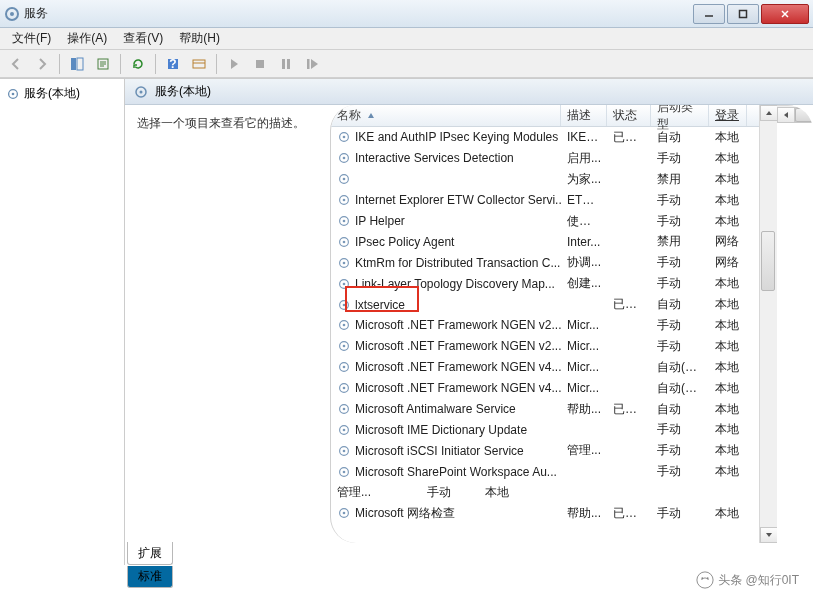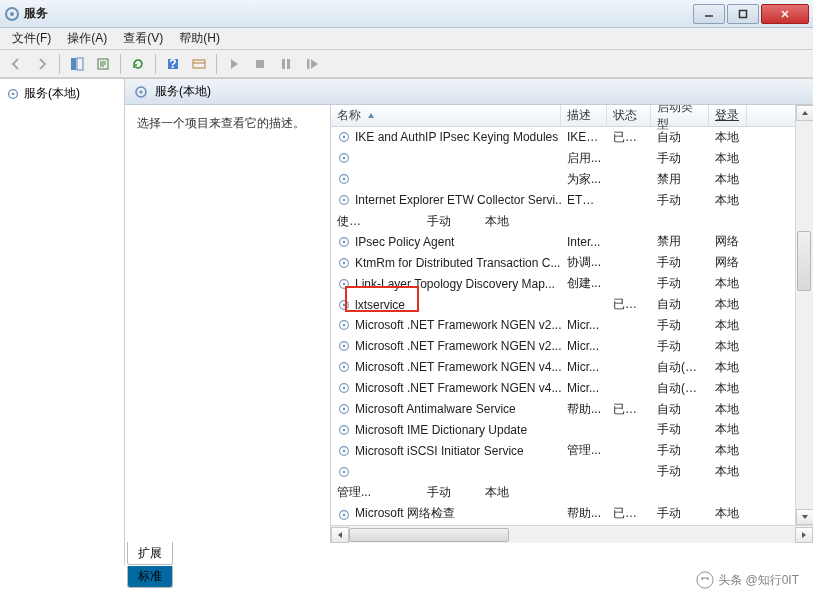--- a/index.html
+++ b/index.html
@@ -1,19 +1,19 @@
 <!DOCTYPE html>
 <html><head>
   <meta charset="utf-8">
   <style>
     * { margin: 0; padding: 0; box-sizing: border-box; font-family: "Microsoft YaHei", "Segoe UI", Tahoma, sans-serif; font-size: 12px; }
     body { background: #fff; width: 813px; height: 595px; overflow: hidden; position: relative; }
     
     
-    .titlebar { height: 28px; background: linear-gradient(#f0f5fa, #d9e5f0); display: flex; align-items: center; padding: 0 4px; border-bottom: 1px solid #b0c0d0; font-weight: bold; }
+    .titlebar { height: 28px; background: linear-gradient(#f0f5fa, #d9e5f0); display: flex; align-items: center; padding: 0 4px; border-bottom: 1px solid #b0c0d0; }
     .titlebar-icon { width: 16px; height: 16px; margin-right: 4px; display: inline-flex; }
     .titlebar-text { flex: 1; color: #222; }
     .win-controls { display: flex; gap: 0; }
     .win-btn { width: 32px; height: 20px; display: flex; align-items: center; justify-content: center; border: 1px solid #8aa0b8; background: linear-gradient(#e8eef5,#d0dce8); border-radius: 2px; margin-left: 2px; }
     .win-btn.close { background: linear-gradient(#e27070,#c83030); border-color: #a02020; color: #fff; width: 48px; }
     .win-btn svg { width: 10px; height: 10px; }
     
     
     .menubar { height: 22px; background: #f0f0f0; display: flex; align-items: center; padding: 0 4px; border-bottom: 1px solid #d0d0d0; }
     .menu-item { padding: 2px 8px; color: #222; cursor: default; }
@@ -31,34 +31,34 @@
     .tree-item { display: flex; align-items: center; padding: 2px 6px; gap: 4px; }
     .tree-item.selected { background: #fff; }
     .gear-icon { width: 14px; height: 14px; flex-shrink: 0; }
     
     .contentpane { flex: 1; display: flex; flex-direction: column; }
     .content-header { height: 26px; background: linear-gradient(#eff4f8,#d9e3ee); display: flex; align-items: center; padding: 0 8px; border-bottom: 1px solid #c0ccd8; gap: 6px; }
     .content-header .gear-icon { width: 16px; height: 16px; }
     
     .content-split { flex: 1; display: flex; overflow: hidden; }
     .detail-pane { width: 205px; padding: 10px 12px; color: #333; }
-    .list-pane { flex: 1; display: flex; flex-direction: column; border-left: 1px solid #d0d0d0; overflow: hidden; position: relative; }
+    .list-pane { flex: 1; display: flex; flex-direction: row; border-left: 1px solid #d0d0d0; overflow: hidden; position: relative; border-radius: 26px; }
     
     
     .list-header { display: flex; height: 22px; background: linear-gradient(#fff,#eaf0f6); border-bottom: 1px solid #d0d8e0; flex-shrink: 0; }
     .col-h { border-right: 1px solid #d8e0e8; padding: 3px 6px; color: #333; display: flex; align-items: center; position: relative; }
     .col-h.sorted { color: #444; }
     .sort-arrow { width: 8px; height: 8px; margin-left: 6px; }
     .col-name { width: 230px; }.col-desc { width: 46px; }.col-state { width: 44px; }.col-start { width: 58px; }.col-logon { width: 38px; text-decoration: underline; }
     
     
     .list-body { flex: 1; overflow: hidden; position: relative; }
     .row { display: flex; height: 20.9px; align-items: center; }
     .cell { padding: 0 6px; white-space: nowrap; overflow: hidden; text-overflow: ellipsis; color: #222; }
-    .cell.name { width: 230px; display: flex; align-items: flex-end; gap: 4px; }
+    .cell.name { width: 230px; display: flex; align-items: center; gap: 4px; }
     .cell.desc { width: 46px; }.cell.state { width: 44px; }.cell.start { width: 58px; }.cell.logon { width: 38px; }
     
     .highlight-box { position: absolute; border: 2px solid #e03020; pointer-events: none; z-index: 5; }
     
     
     .h-scroll { height: 18px; background: #f0f0f0; border-top: 1px solid #d8d8d8; display: flex; align-items: center; }
     .scroll-btn { width: 18px; height: 16px; background: linear-gradient(#fdfdfd,#e8e8e8); border: 1px solid #c8c8c8; display: flex; align-items: center; justify-content: center; }
     .scroll-track { flex: 1; position: relative; height: 16px; }
     .scroll-thumb { position: absolute; height: 14px; top: 1px; background: linear-gradient(#f0f0f0,#d8d8d8); border: 1px solid #b8b8b8; border-radius: 2px; }
     
@@ -235,20 +235,21 @@
                   <div class="cell state">已启动</div>
                   <div class="cell start">自动</div>
                   <div class="cell logon">本地</div>
                 </div>
                 <div class="row">
                   <div class="cell name">
                     <span class="gear-icon"><svg viewBox="0 0 16 16" width="14" height="14">
                         <circle cx="8" cy="8" r="5" fill="none" stroke="#7a98b8" stroke-width="1.3"></circle>
                         <circle cx="8" cy="8" r="1.5" fill="#7a98b8"></circle>
                       </svg></span>
+                    <span>Interactive Services Detection</span>
                   </div>
                   <div class="cell desc">启用...</div>
                   <div class="cell state"></div>
                   <div class="cell start">手动</div>
                   <div class="cell logon">本地</div>
                 </div>
                 <div class="row">
                   <div class="cell name">
                     <span class="gear-icon"><svg viewBox="0 0 16 16" width="14" height="14">
                         <circle cx="8" cy="8" r="5" fill="none" stroke="#7a98b8" stroke-width="1.3"></circle>
@@ -267,20 +268,27 @@
                         <circle cx="8" cy="8" r="1.5" fill="#7a98b8"></circle>
                       </svg></span>
                     <span>Internet Explorer ETW Collector Servi...</span>
                   </div>
                   <div class="cell desc">ETW...</div>
                   <div class="cell state"></div>
                   <div class="cell start">手动</div>
                   <div class="cell logon">本地</div>
                 </div>
                 <div class="row">
+                  <div class="cell name">
+                    <span class="gear-icon"><svg viewBox="0 0 16 16" width="14" height="14">
+                        <circle cx="8" cy="8" r="5" fill="none" stroke="#7a98b8" stroke-width="1.3"></circle>
+                        <circle cx="8" cy="8" r="1.5" fill="#7a98b8"></circle>
+                      </svg></span>
+                    <span>IP Helper</span>
+                  </div>
                   <div class="cell desc">使用 ...</div>
                   <div class="cell state"></div>
                   <div class="cell start">手动</div>
                   <div class="cell logon">本地</div>
                 </div>
                 <div class="row">
                   <div class="cell name">
                     <span class="gear-icon"><svg viewBox="0 0 16 16" width="14" height="14">
                         <circle cx="8" cy="8" r="5" fill="none" stroke="#7a98b8" stroke-width="1.3"></circle>
                         <circle cx="8" cy="8" r="1.5" fill="#7a98b8"></circle>
@@ -422,20 +430,21 @@
                   <div class="cell state"></div>
                   <div class="cell start">手动</div>
                   <div class="cell logon">本地</div>
                 </div>
                 <div class="row">
                   <div class="cell name">
                     <span class="gear-icon"><svg viewBox="0 0 16 16" width="14" height="14">
                         <circle cx="8" cy="8" r="5" fill="none" stroke="#7a98b8" stroke-width="1.3"></circle>
                         <circle cx="8" cy="8" r="1.5" fill="#7a98b8"></circle>
                       </svg></span>
+                    <span>Microsoft SharePoint Workspace Au...</span>
                   </div>
                   <div class="cell desc"></div>
                   <div class="cell state"></div>
                   <div class="cell start">手动</div>
                   <div class="cell logon">本地</div>
                 </div>
                 <div class="row">
                   <div class="cell desc">管理...</div>
                   <div class="cell state"></div>
                   <div class="cell start">手动</div>

